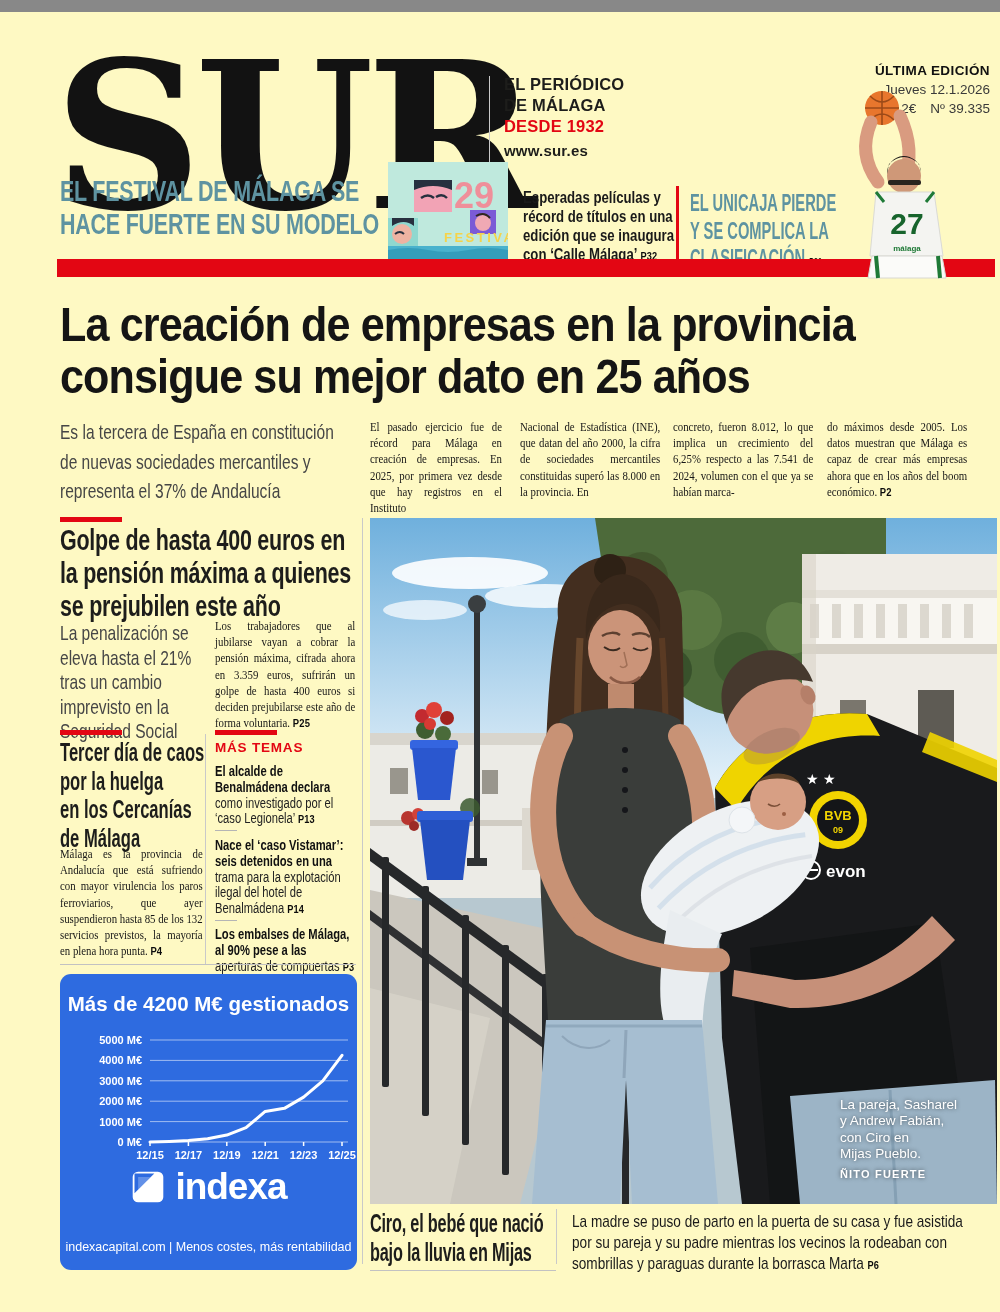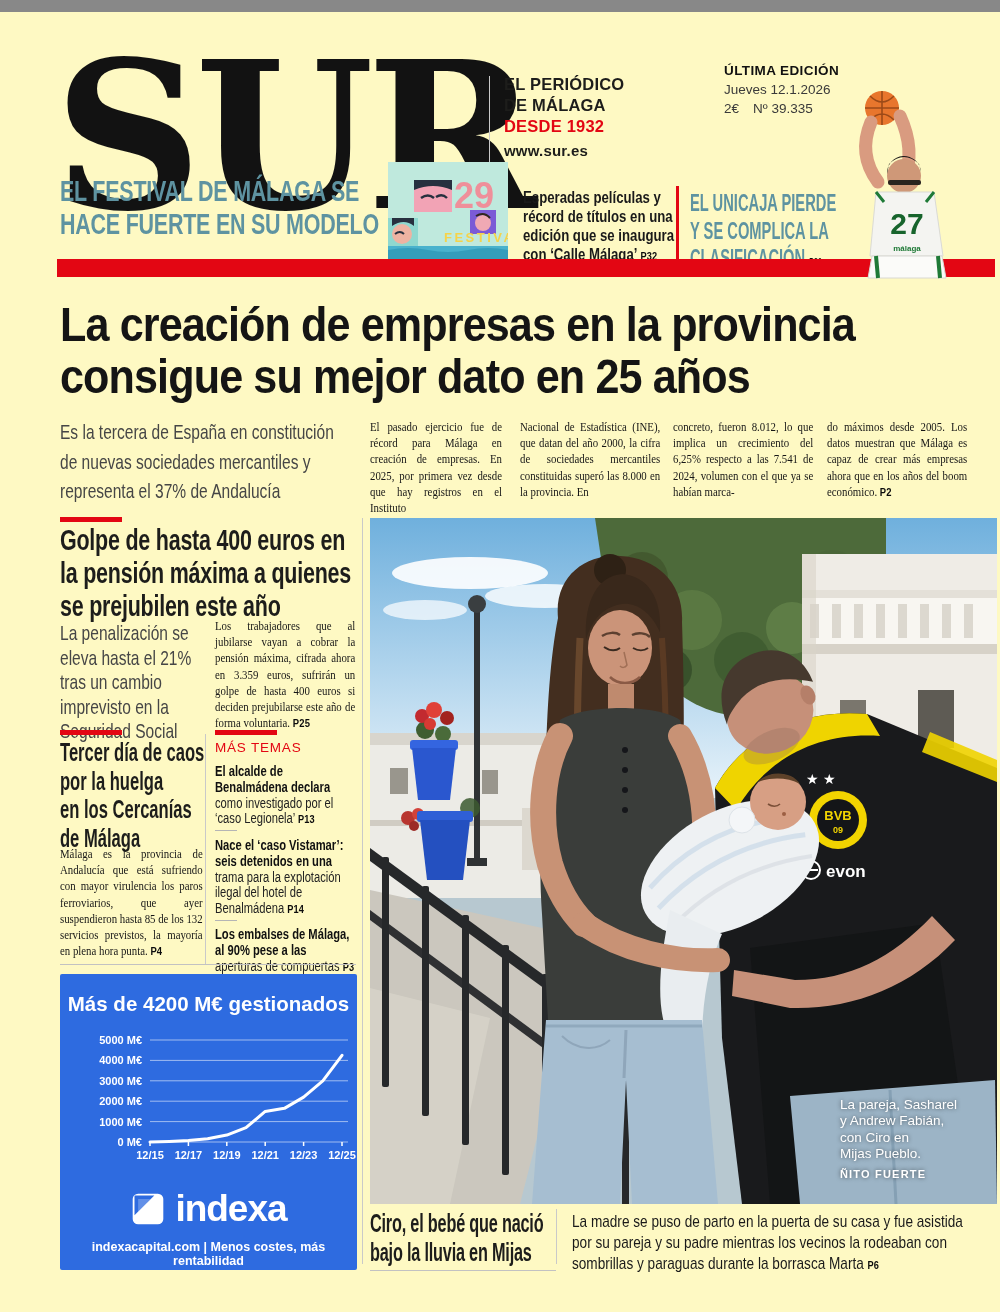--- a/index.html
+++ b/index.html
@@ -22,21 +22,21 @@
 .vrule{position:absolute;width:1px;background:#c9c9c9}
 .hrule{position:absolute;height:1px;background:#c2c2c2}
 
 
 #logo{left:54px;top:22px;font-family:"DejaVu Serif","Liberation Serif",serif;font-weight:700;
   font-size:205px;line-height:1;letter-spacing:-7px;color:#121212}
 #mast-divider{left:489px;top:64px;height:172px}
 #tagline{left:504px;top:62px;font-size:16.5px;font-weight:700;line-height:21px;letter-spacing:.2px}
 #tagline .since{color:#e30613}
 #tagline .web{font-size:15px;font-weight:800;margin-top:3px}
-#edition{left:724px;top:49px;width:250px;text-align:left;font-size:13.5px;line-height:19px;color:#3a3a3a}
+#edition{left:740px;top:49px;width:250px;text-align:right;font-size:13.5px;line-height:19px;color:#3a3a3a}
 #edition .ed1{font-weight:800;color:#111;letter-spacing:.4px}
 #edition .gap{display:inline-block;width:14px}
 
 
 #fest-head{left:60px;top:163px;width:440px;font-size:29px;font-weight:800;line-height:33px;letter-spacing:-.3px}
 #fest-blurb{left:523px;top:176px;width:195px;font-size:16.5px;font-weight:700;line-height:19px;color:#1a1a1a}
 #top-redline{left:676px;top:174px;width:3px;height:78px;background:#e30613;position:absolute}
 #uni-head{left:690px;top:177px;width:280px;font-size:24.5px;font-weight:800;line-height:27.5px}
 #redbar{left:57px;top:247px;width:938px;height:18px;background:#e30613;position:absolute;z-index:1}
 #poster{left:388px;top:150px;position:absolute}
@@ -50,32 +50,32 @@
 #c3{left:673px;top:407px;width:171px}
 #c4{left:827px;top:407px;width:171px}
 
 
 #pension-h{left:60px;top:512px;width:400px;font-size:29px;font-weight:800;line-height:33px;letter-spacing:-.3px}
 #pension-deck{left:60px;top:609px;width:185px;font-size:21px;line-height:24.5px;color:#464646}
 #pension-body{left:215px;top:606px;width:171px}
 #strike-h{left:60px;top:726px;width:235px;font-size:25.5px;font-weight:800;line-height:28.5px}
 #strike-body{left:60px;top:834px;width:174px}
 #mt-vline{left:205px;top:722px;height:230px}
-#mt-label{left:215px;top:728px;font-size:13.5px;font-weight:400;color:#e30613;letter-spacing:.8px}
+#mt-label{left:215px;top:728px;font-size:13.5px;font-weight:700;color:#e30613;letter-spacing:.8px}
 .mt-item{position:absolute;left:215px;width:175px;font-size:14px;line-height:15.8px;color:#222}
 .mt-bold{display:block;font-weight:800;color:#111}
 .mt-hr{position:absolute;left:215px;width:22px;height:1px;background:#b5b5b5}
 
 
-#ad{left:60px;top:962px;width:297px;height:296px;background:#2e6be0;border-radius:2px;position:absolute;color:#fff}
+#ad{left:60px;top:962px;width:297px;height:296px;background:#2e6be0;border-radius:11px;position:absolute;color:#fff}
 #ad-title{position:absolute;top:18px;width:100%;text-align:center;font-size:20.5px;font-weight:800}
 #ad-chart{position:absolute;left:0;top:56px}
-#ad-logo{position:absolute;top:216px;width:100%;display:flex;align-items:center;justify-content:center;gap:9px}
+#ad-logo{position:absolute;top:194px;width:100%;display:flex;align-items:center;justify-content:center;gap:9px}
 #ad-logo .brand{font-size:37px;font-weight:800;letter-spacing:-1px;line-height:1}
-#ad-footer{position:absolute;top:266px;width:100%;text-align:center;font-size:12.5px;font-weight:700}
+#ad-footer{position:absolute;top:266px;width:100%;text-align:center;font-size:12.5px;font-weight:400}
 
 
 #photo{left:370px;top:506px;width:627px;height:686px;position:absolute;overflow:hidden;background:#9fb4bd}
 #photo svg{display:block;width:100%;height:100%}
 #caption{position:absolute;right:40px;bottom:22px;text-align:left;color:#fff;font-size:13.5px;line-height:16.5px;
   text-shadow:0 0 4px rgba(0,0,0,.6)}
 #caption .credit{display:block;margin-top:3px;font-size:11px;font-weight:800;letter-spacing:1.2px}
 #col-vline{left:362px;top:506px;height:746px}
 
 

